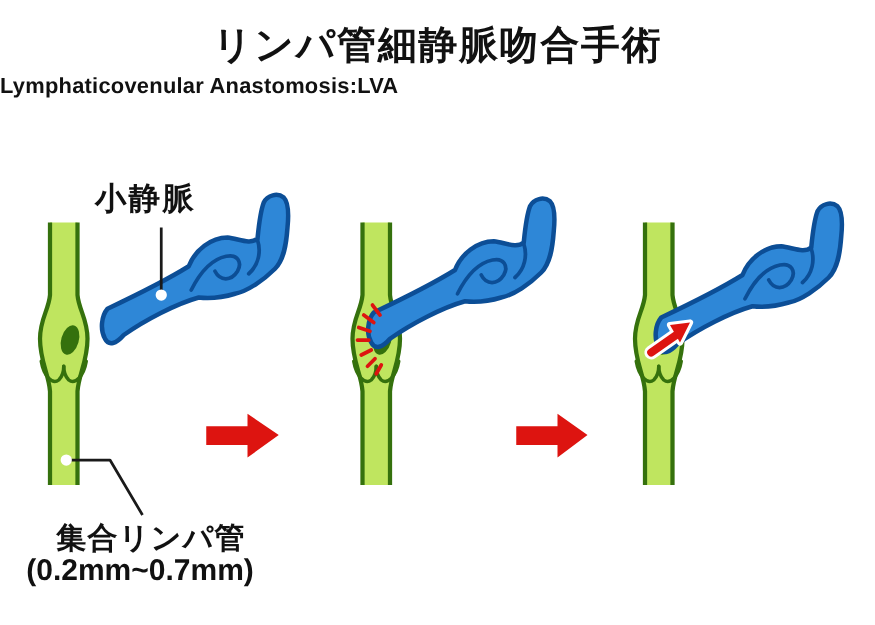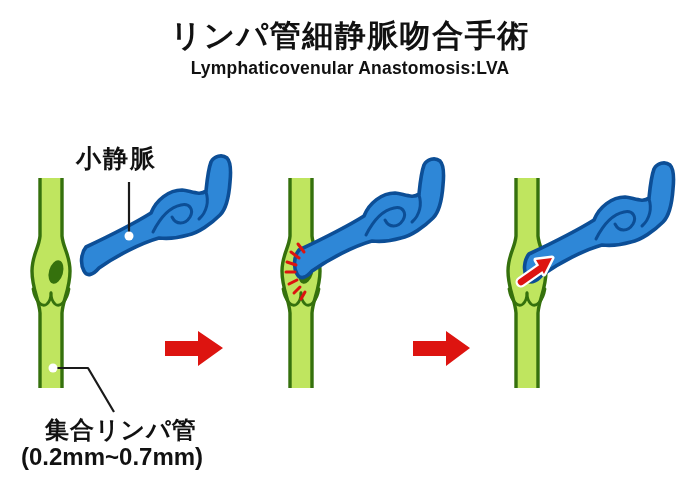--- a/index.html
+++ b/index.html
@@ -9,21 +9,21 @@
     font-family:"Liberation Sans","DejaVu Sans",sans-serif;
     color:var(--text,#111);
     padding-left:24px;
   }
   .abs { position:absolute; }
   .title {
     top:19px; left:0; width:700px; text-align:center;
     font-size:31px; font-weight:800; letter-spacing:1.5px; line-height:1.1;
   }
   .subtitle {
-    top:58px; left:0; width:700px; text-align:center;
+    top:58px; left:0; width:700px; text-align:left;
     font-size:17.5px; font-weight:700; letter-spacing:0.2px;
   }
   .venule-label { left:76px; top:142px; font-size:25px; font-weight:800; letter-spacing:2px; }
   .lymph-label  { left:45px; top:414px; font-size:24px; font-weight:800; letter-spacing:1px;text-align:right; }
   .lymph-size   { left:21px; top:443px; font-size:24px; font-weight:800; letter-spacing:0px; }
   svg { position:absolute; top:0; left:0; }
   .g-fill   { fill:var(--lymphatic_fill,#bfe55f); }
   .g-side   { fill:none; stroke:var(--lymphatic_outline,#35710d); stroke-width:3.4; }
   .g-mark   { fill:none; stroke:var(--lymphatic_outline,#35710d); stroke-width:2.8; stroke-linecap:round; }
   .g-oval   { fill:var(--lymphatic_outline,#35710d); }

